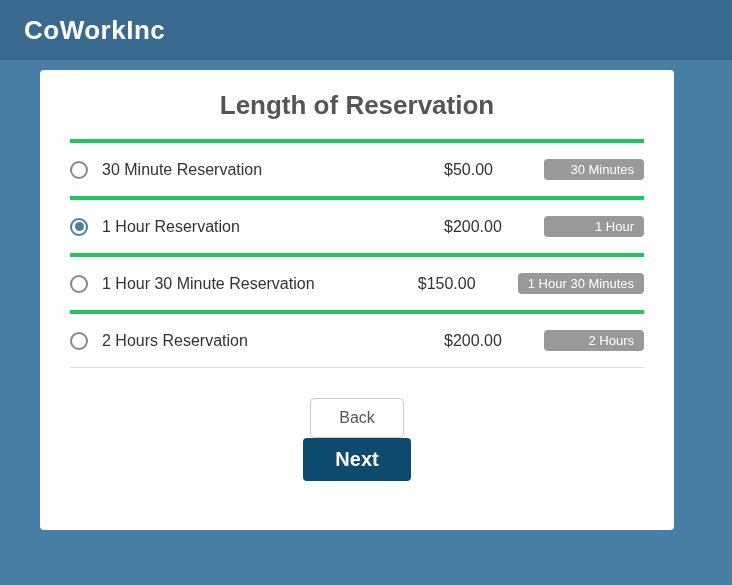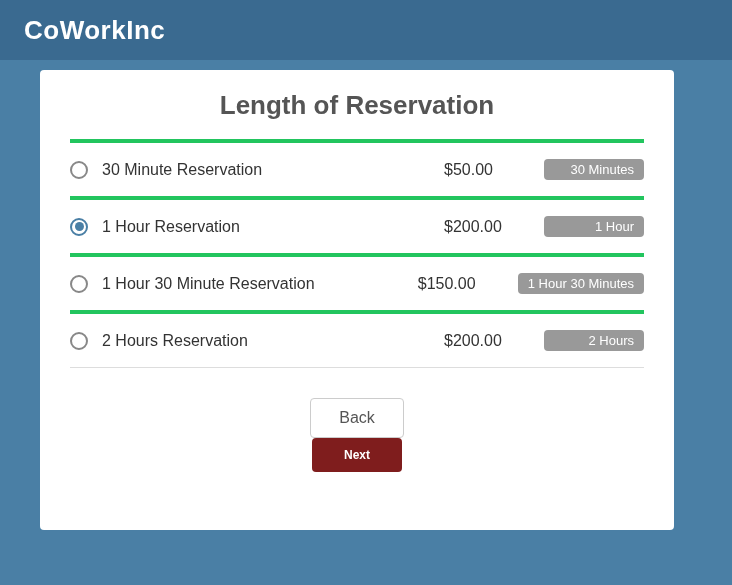--- a/index.html
+++ b/index.html
@@ -101,25 +101,25 @@
     #back-btn {
       background: #fff;
       border: 1px solid #ccc;
       border-radius: 4px;
       padding: 10px 28px;
       font-size: 16px;
       color: #555;
       cursor: pointer;
     }
     #next-btn {
-      background: #7f1d1d;
+      background: #0c4a6e;
       border: none;
       border-radius: 4px;
       padding: 10px 32px;
-      font-size: 12px;
+      font-size: 20px;
       color: #fff;
       cursor: pointer;
       font-weight: bold;
     }
   </style>
 </head>
 <body>
 
 <div id="header">
   <h1>CoWorkInc</h1>

